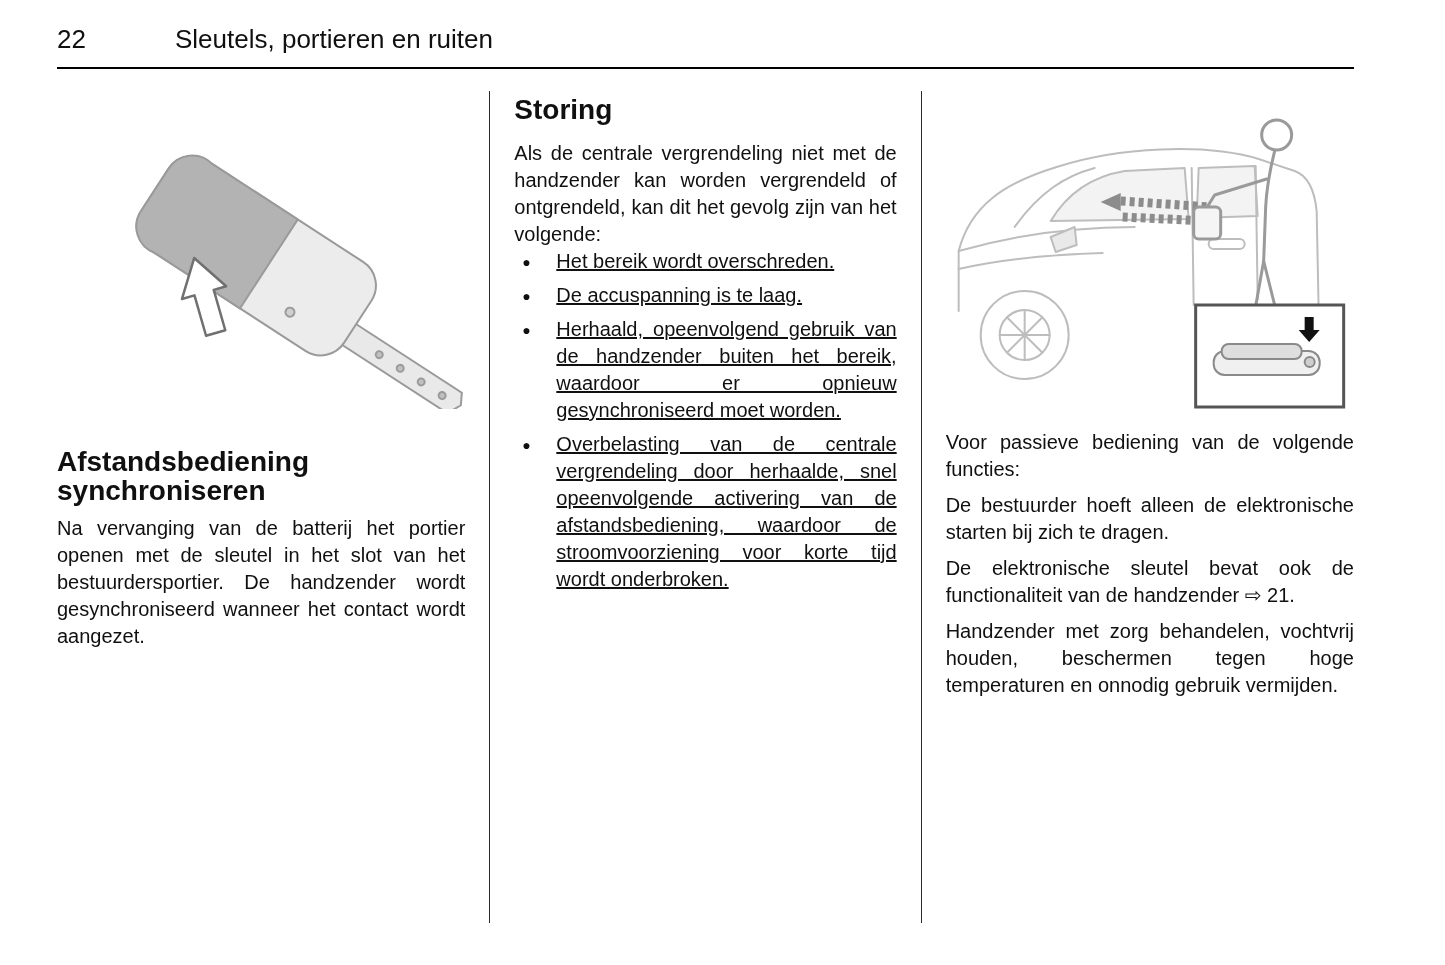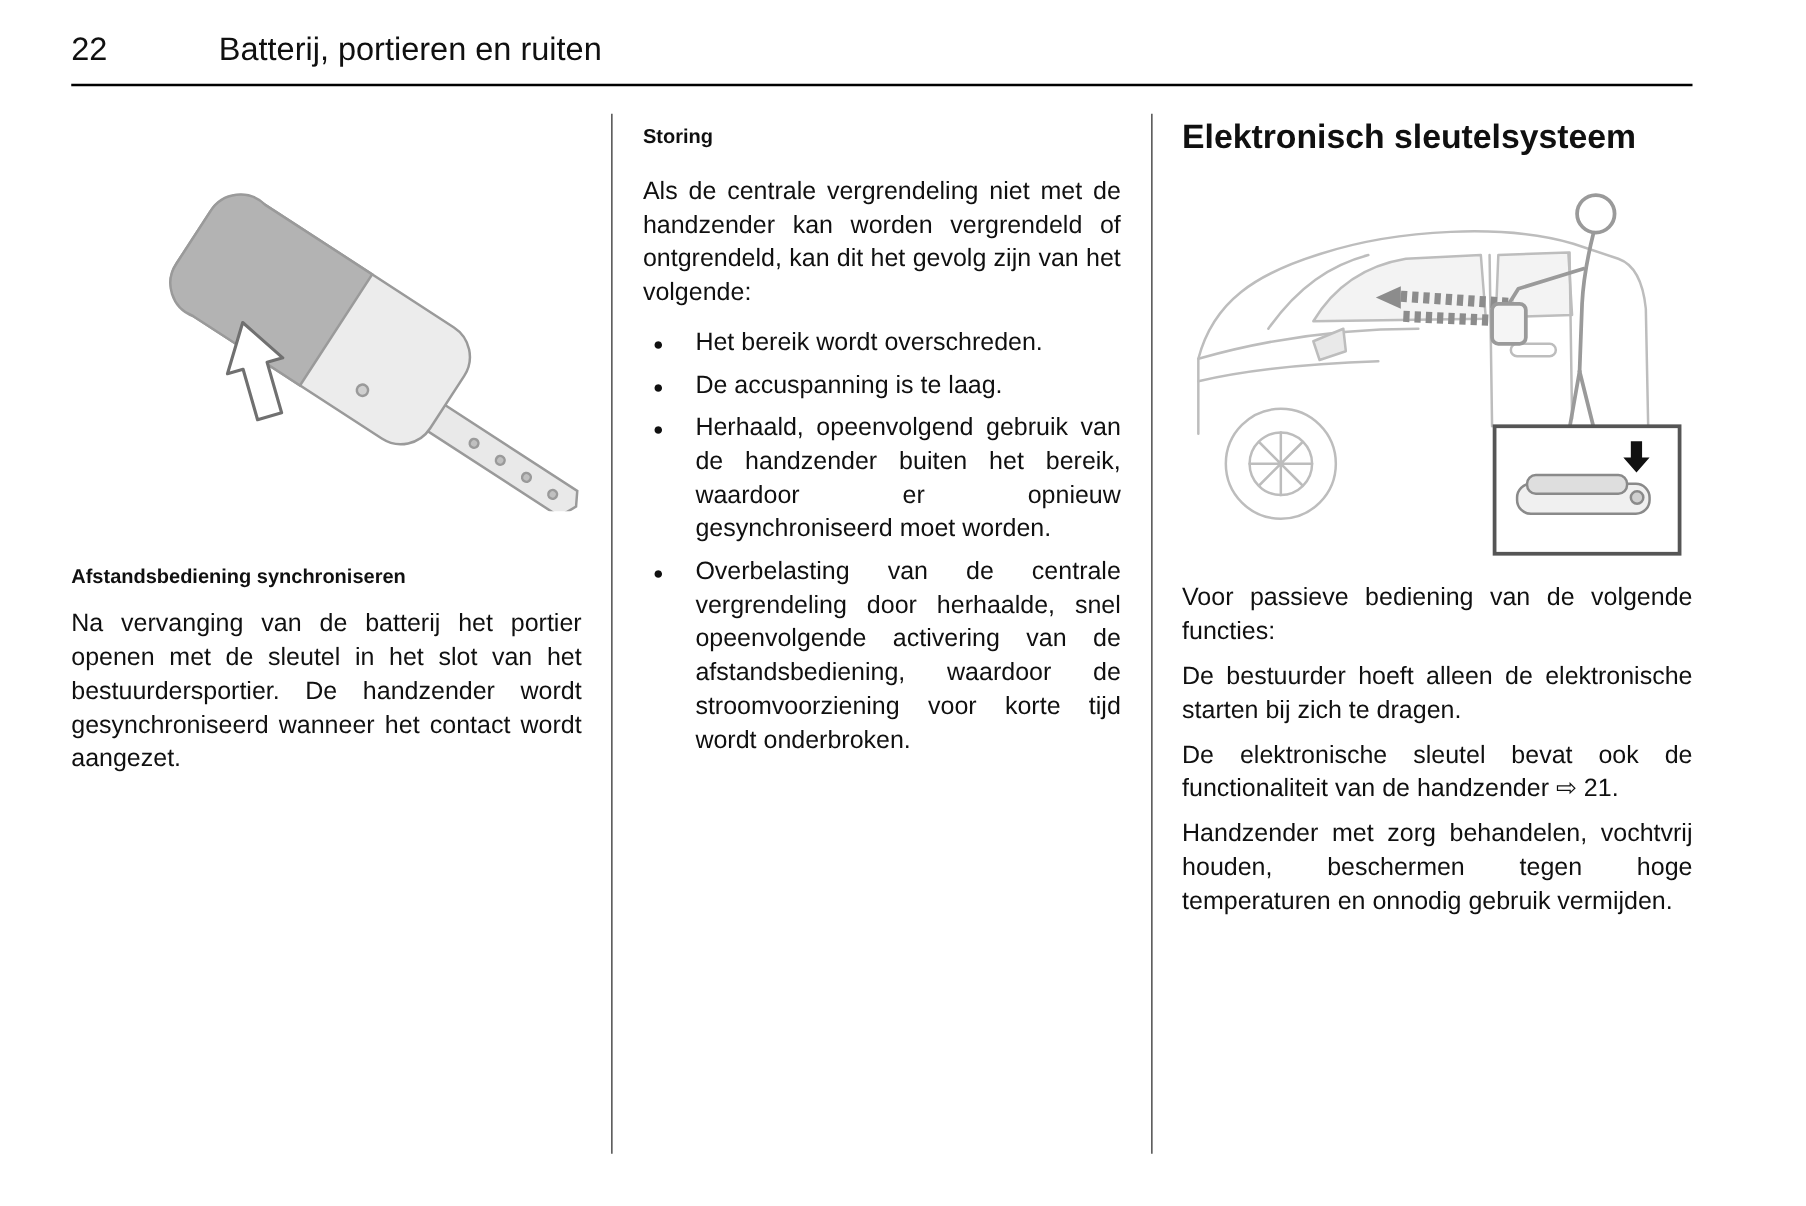--- a/index.html
+++ b/index.html
@@ -23,46 +23,46 @@
   
   .columns { display:flex; margin-top:22px; min-height:832px; }
   .col { width:33.333%; }
   .col1 { padding-right:24px; }
   .col2 { padding:0 24px; border-left:1px solid #2b2b2b; border-right:1px solid #2b2b2b; }
   .col3 { padding-left:24px; }
 
   p, li { font-size:20px; line-height:27px; text-align:justify; }
   p + p { margin-top:9px; }
 
-  h3 { font-size:16px; line-height:29px; font-weight:bold; }
+  h3 { font-size:28px; line-height:29px; font-weight:bold; }
   .col1 h3 { margin-top:38px; margin-bottom:10px; }
   .col2 h3 { margin-top:4px; margin-bottom:16px; }
   h2 { font-size:27px; line-height:32px; font-weight:bold; margin-top:2px; margin-bottom:10px; }
 
-  ul { list-style:none; margin-top:13px; }
+  ul { list-style:none; margin-top:0;text-decoration:underline; }
   li { position:relative; padding-left:42px; margin-bottom:7px; }
   li::before {
     content:"●";
     position:absolute; left:8px; top:1px;
     font-size:14px;
   }
 
   figure { display:block; }
   .figure-key { height:318px; margin-bottom:28px; }
   .figure-car { height:312px; margin:8px 0 18px 0; }
   figure svg { width:100%; height:100%; display:block; }
 </style>
 </head>
 <body>
 
 <div class="page">
 
   <div class="header">
     <span class="page-number">22</span>
-    <span class="chapter-title">Batterij, portieren en ruiten</span>
+    <span class="chapter-title">Sleutels, portieren en ruiten</span>
   </div>
 
   <div class="columns">
 
     <section class="col col1">
       <figure class="figure-key">
         <svg viewBox="0 0 395 318">
           <g transform="rotate(33 190 200)" stroke="#9a9a9a" stroke-width="2">
 
             <path d="M285 172 L420 172 L426 183 L419 197 L285 197 Z" fill="#e9e9e9"></path>
@@ -94,21 +94,20 @@
       <p>Als de centrale vergrendeling niet met de handzender kan worden vergrendeld of ontgrendeld, kan dit het gevolg zijn van het volgende:</p>
       <ul>
         <li>Het bereik wordt overschreden.</li>
         <li>De accuspanning is te laag.</li>
         <li>Herhaald, opeenvolgend gebruik van de handzender buiten het bereik, waardoor er opnieuw gesynchroniseerd moet worden.</li>
         <li>Overbelasting van de centrale vergrendeling door herhaalde, snel opeenvolgende activering van de afstandsbediening, waardoor de stroomvoorziening voor korte tijd wordt onderbroken.</li>
       </ul>
     </section>
 
     <section class="col col3">
-      <h2>Elektronisch sleutelsysteem</h2>
 
       <figure class="figure-car">
         <svg viewBox="0 0 395 312">
           <g fill="none" stroke="#bdbdbd" stroke-width="2" stroke-linejoin="round" stroke-linecap="round">
 
             <path d="M6 212 L6 152 C18 106 52 84 104 68 C166 48 252 44 306 60 L342 72 C356 77 362 92 364 112 L366 212"></path>
             <path d="M6 152 C62 136 122 128 182 128"></path>
             <path d="M6 170 C40 162 90 156 150 154"></path>
 
             <path d="M62 128 C86 94 112 77 142 69"></path>

